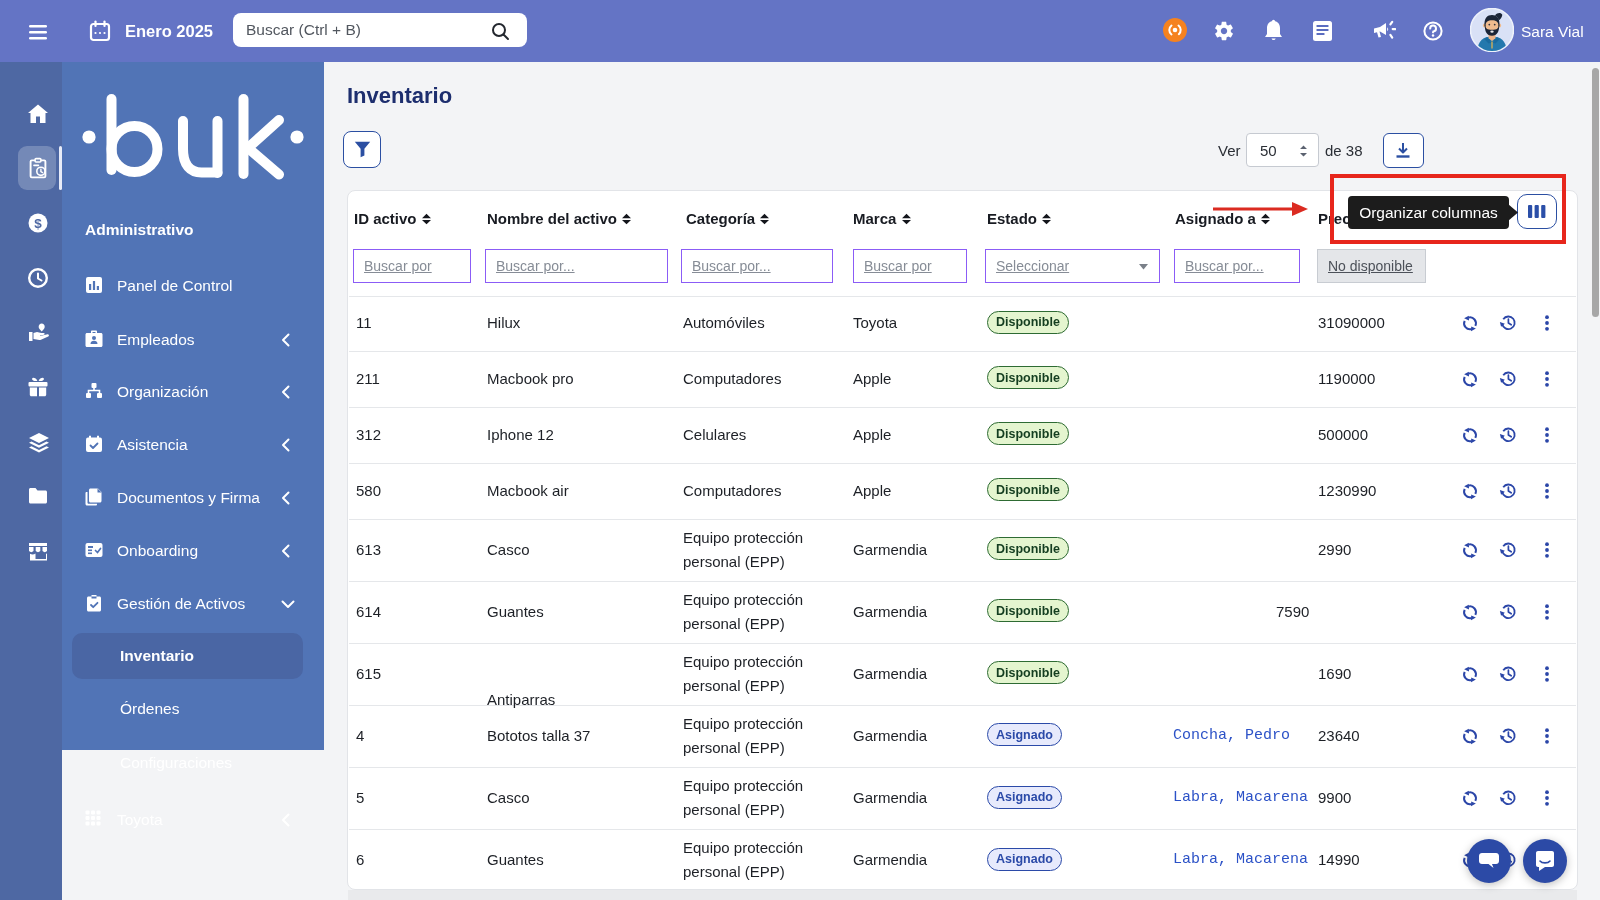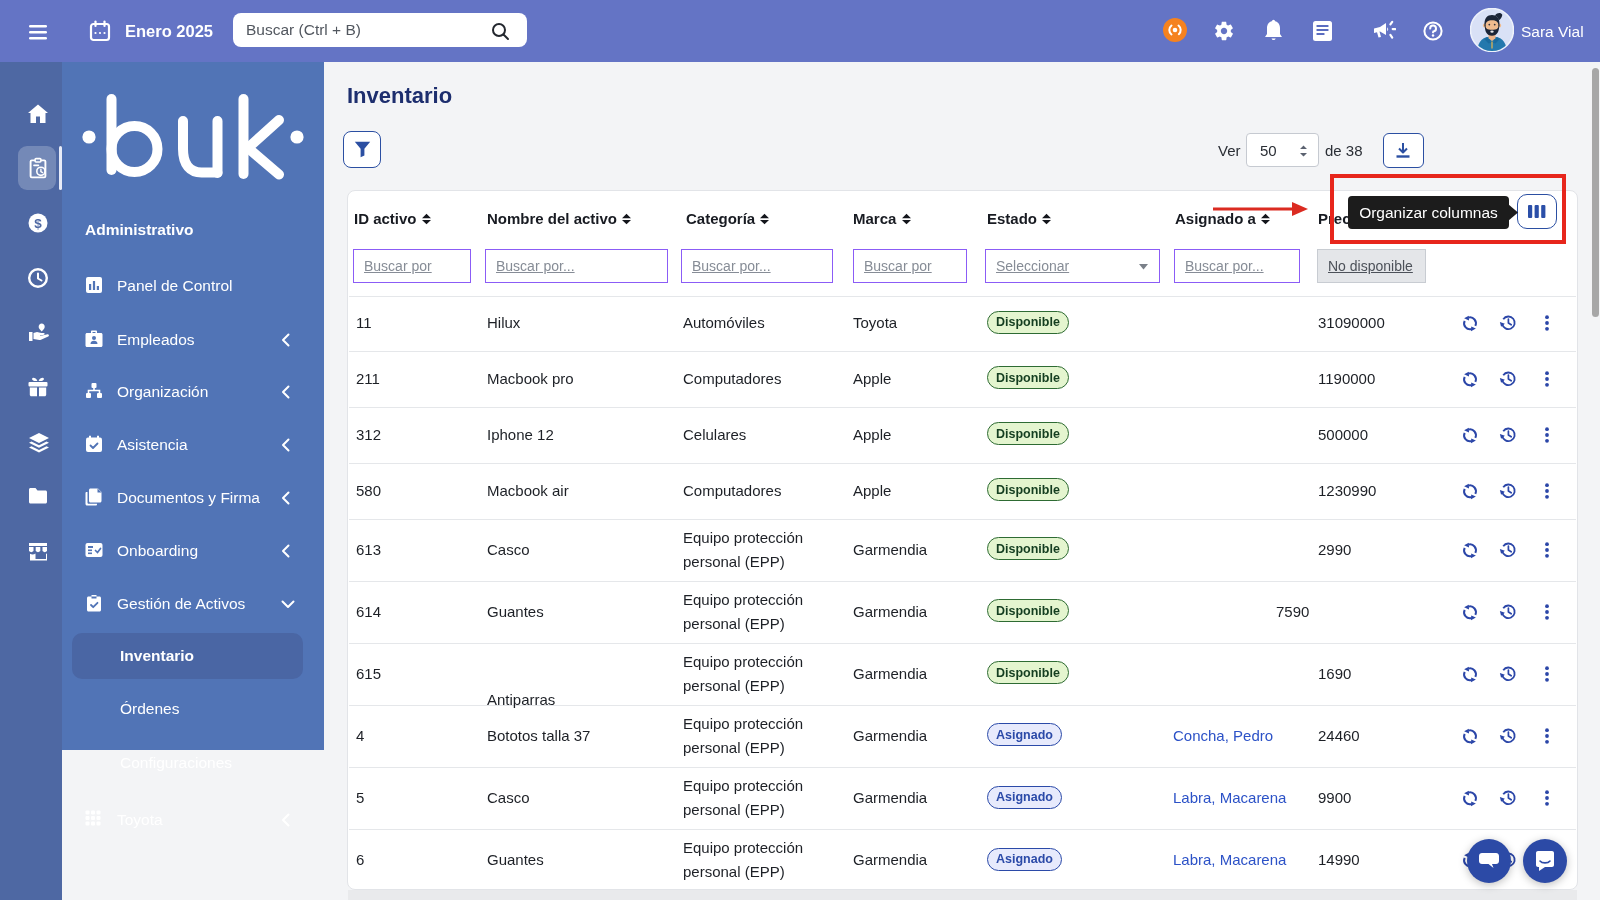--- a/index.html
+++ b/index.html
@@ -25,21 +25,21 @@
 .chev { position:absolute; left:219px; }
 
 
 #main { position:absolute; left:324px; top:62px; width:1276px; height:838px; background:#f3f4f6; }
 #card { position:absolute; left:23px; top:128px; width:1231px; height:700px; background:#fff; border:1px solid #e2e4e8; border-radius:8px; }
 .hcell { position:absolute; top:0; font-weight:bold; font-size:15px; color:#181b22; white-space:nowrap; }
 .fin { position:absolute; top:58px; height:34px; border:1px solid #8b5cf6; border-radius:0; background:#fff; color:#868c96; font-size:14px; line-height:32px; padding-left:10px; white-space:nowrap; overflow:hidden;text-decoration:underline; }
 .cell { position:absolute; font-size:15px; color:#1d2026; white-space:nowrap; }
 .badge-g { display:inline-block; background:#e4f5cf; border:1.5px solid #2e6b33; color:#143e20; font-weight:bold; font-size:12.5px; border-radius:12px; padding:3.5px 8px; }
 .badge-b { display:inline-block; background:#e7eafc; border:1.5px solid #2b4aa8; color:#2b4aa8; font-weight:bold; font-size:12.5px; border-radius:12px; padding:3.5px 8px; }
-.link { color:#2c52c7; }
+.link { color:#2c52c7;font-family:Liberation Mono, monospace; }
 .sep { position:absolute; left:1px; width:1227px; height:1px; background:#e5e7ea; }
 .c2l { line-height:24px; }
 .aic { position:absolute; }
 </style>
 </head>
 <body>
 
 <div id="topbar">
 
   <svg class="abs" style="left:29px;top:25px;" width="18" height="15" viewBox="0 0 18 15">
@@ -547,21 +547,21 @@
           <circle cx="8" cy="3.2" r="1.9" fill="#2b46a8"></circle>
           <circle cx="8" cy="9" r="1.9" fill="#2b46a8"></circle>
           <circle cx="8" cy="14.8" r="1.9" fill="#2b46a8"></circle>
         </svg>
     <div class="cell" style="left:8px;top:535.5px;">4</div>
     <div class="cell" style="left:139px;top:535.5px;">Bototos talla 37</div>
     <div class="cell c2l" style="left:335px;top:520.5px;">Equipo protección<br>personal (EPP)</div>
     <div class="cell" style="left:505px;top:535.5px;">Garmendia</div>
     <div class="abs" style="left:639px;top:532px;"><span class="badge-b">Asignado</span></div>
     <div class="cell link" style="left:825px;top:535.5px;">Concha, Pedro</div>
-    <div class="cell" style="left:970px;top:535.5px;">24460</div>
+    <div class="cell" style="left:970px;top:535.5px;">23640</div>
     <svg class="aic" style="left:1113px;top:535.5px;" width="18" height="18" viewBox="0 0 18 18">
           <g stroke="#2b46a8" stroke-width="2" fill="none">
             <path d="M 7.47 3.60 A 5.9 5.9 0 0 1 14.35 11.80"></path>
             <path d="M 10.53 15.00 A 5.9 5.9 0 0 1 3.65 6.81"></path>
           </g>
           <path d="M 3.1 4.2 L 7.8 1.7 L 8.0 6.5 Z" fill="#2b46a8"></path>
           <path d="M 14.9 14.4 L 10.2 12.5 L 10.0 17.3 Z" fill="#2b46a8"></path>
         </svg>
     <svg class="aic" style="left:1151px;top:535.5px;" width="18" height="18" viewBox="0 0 18 18">
           <path d="M 4.24 5.19 A 6.3 6.3 0 1 1 3.20 9.89" stroke="#2b46a8" stroke-width="1.8" fill="none"></path>

